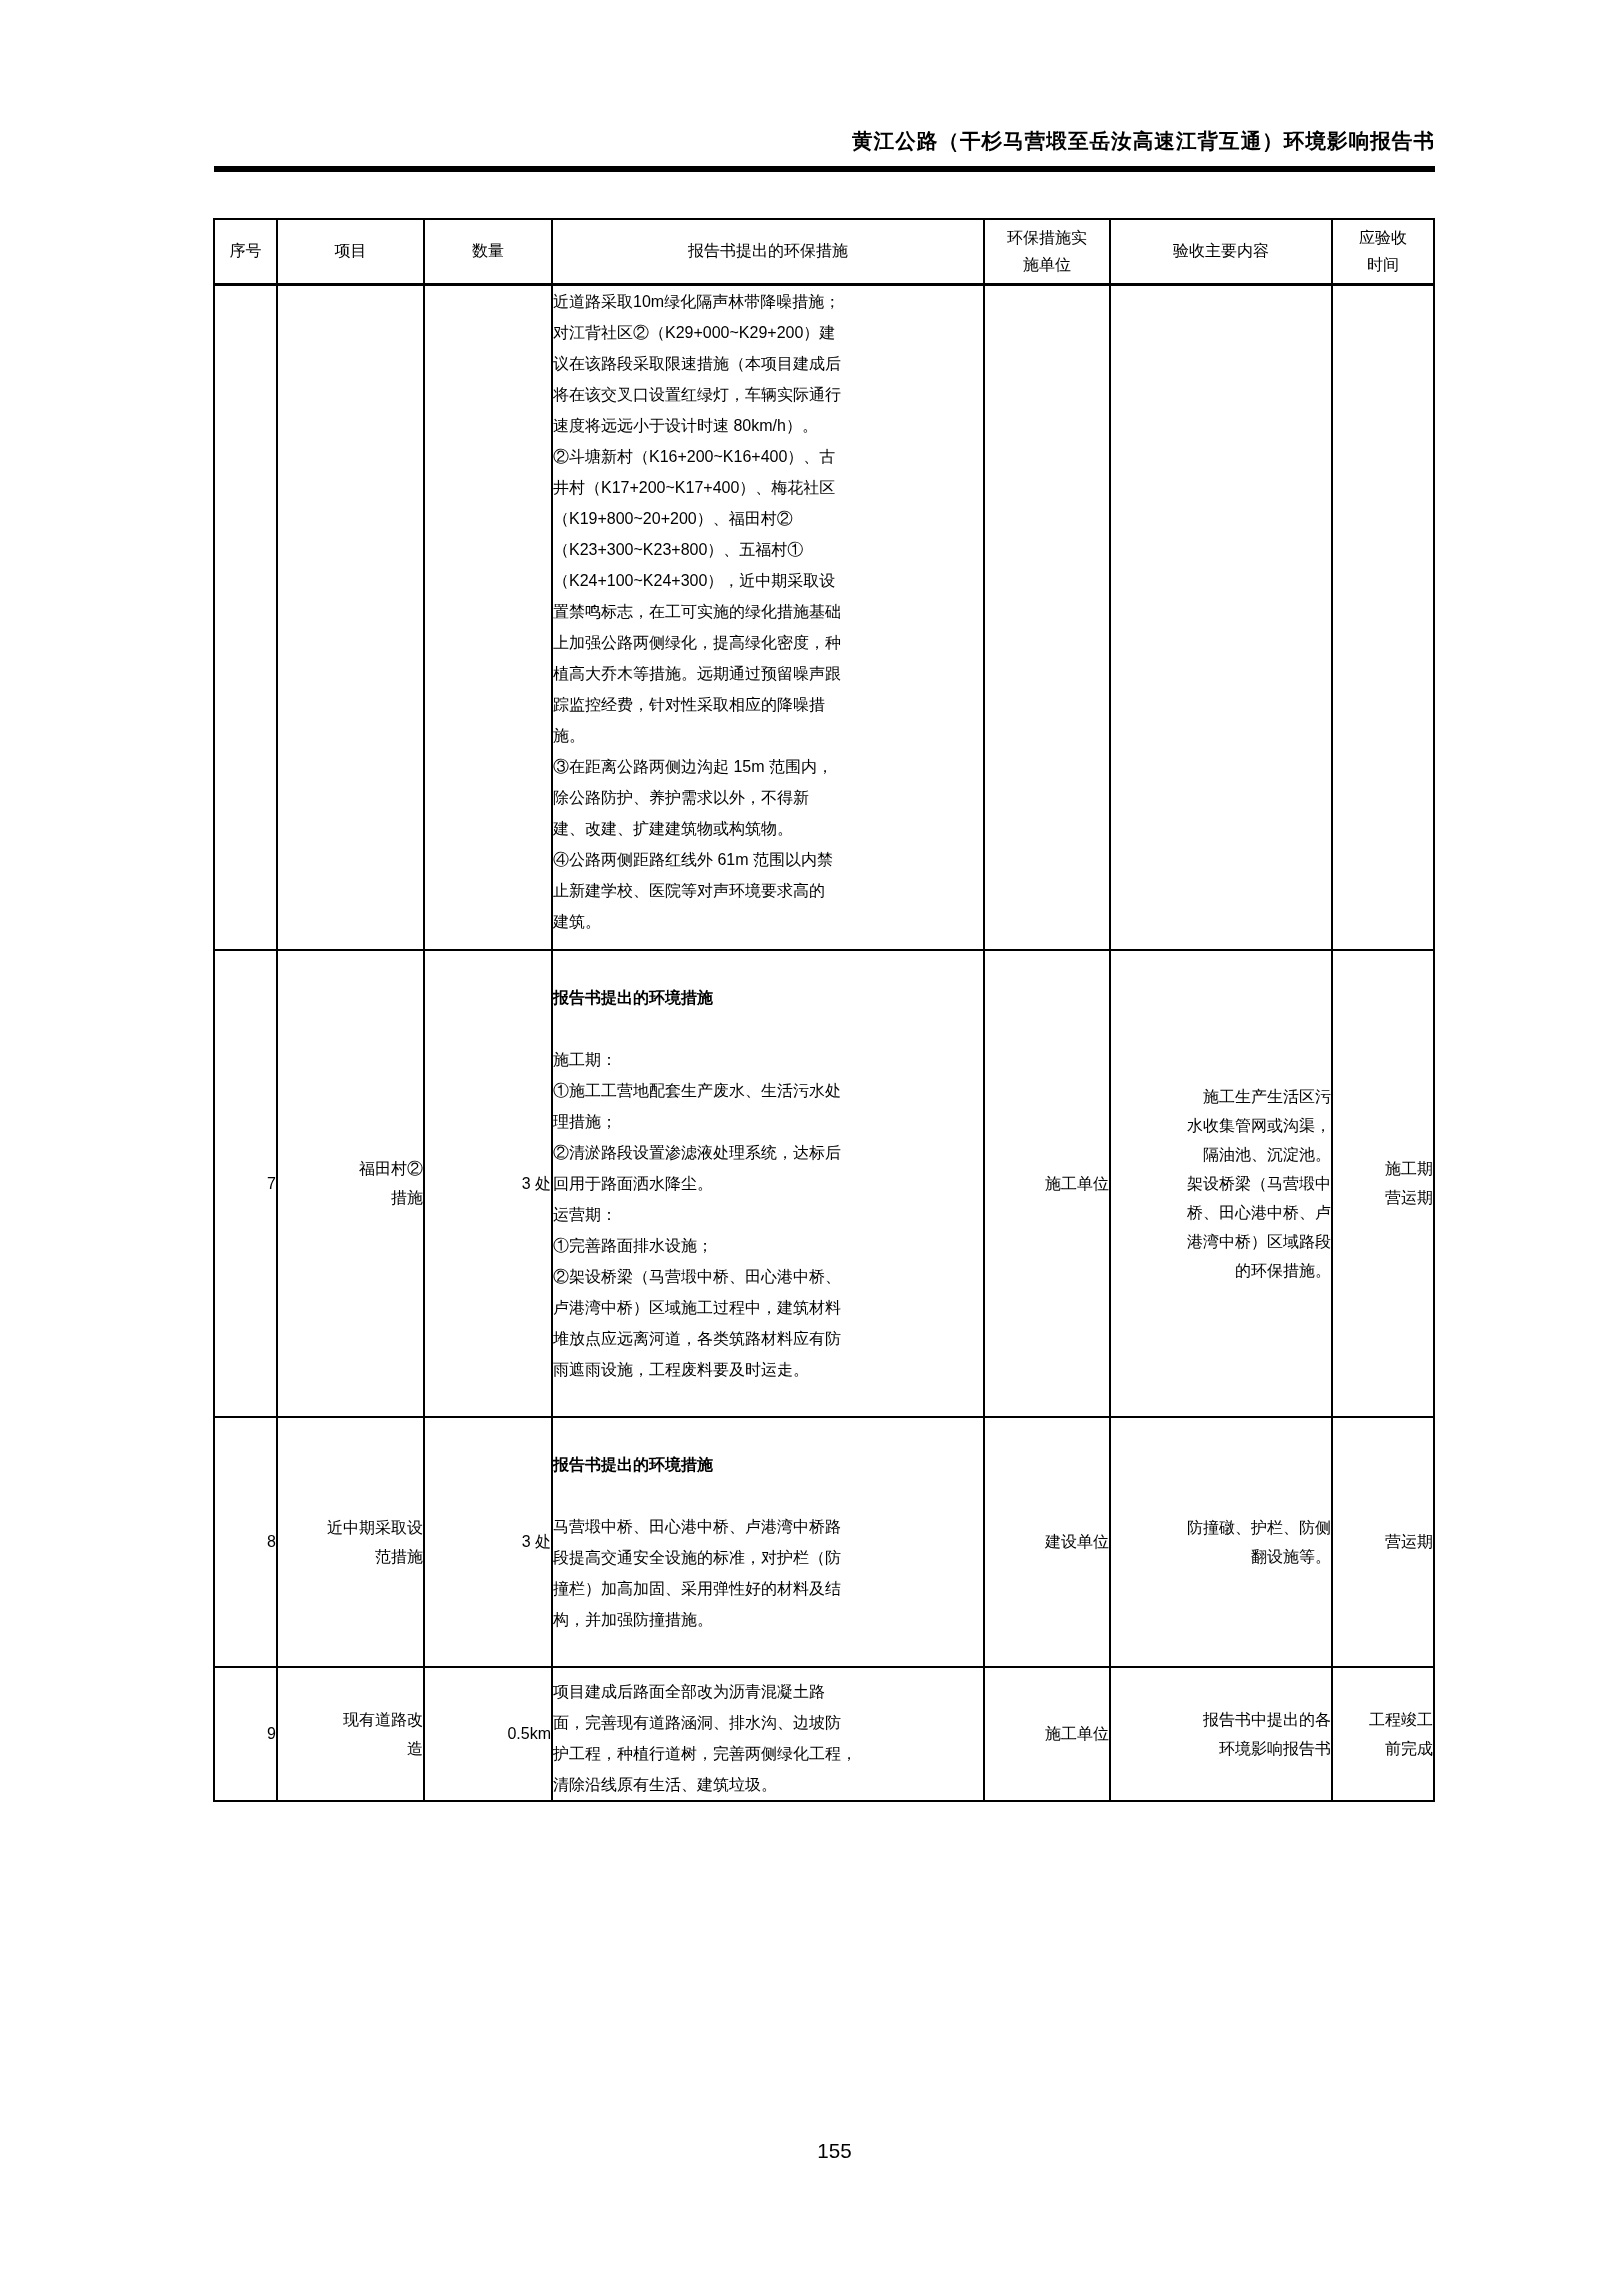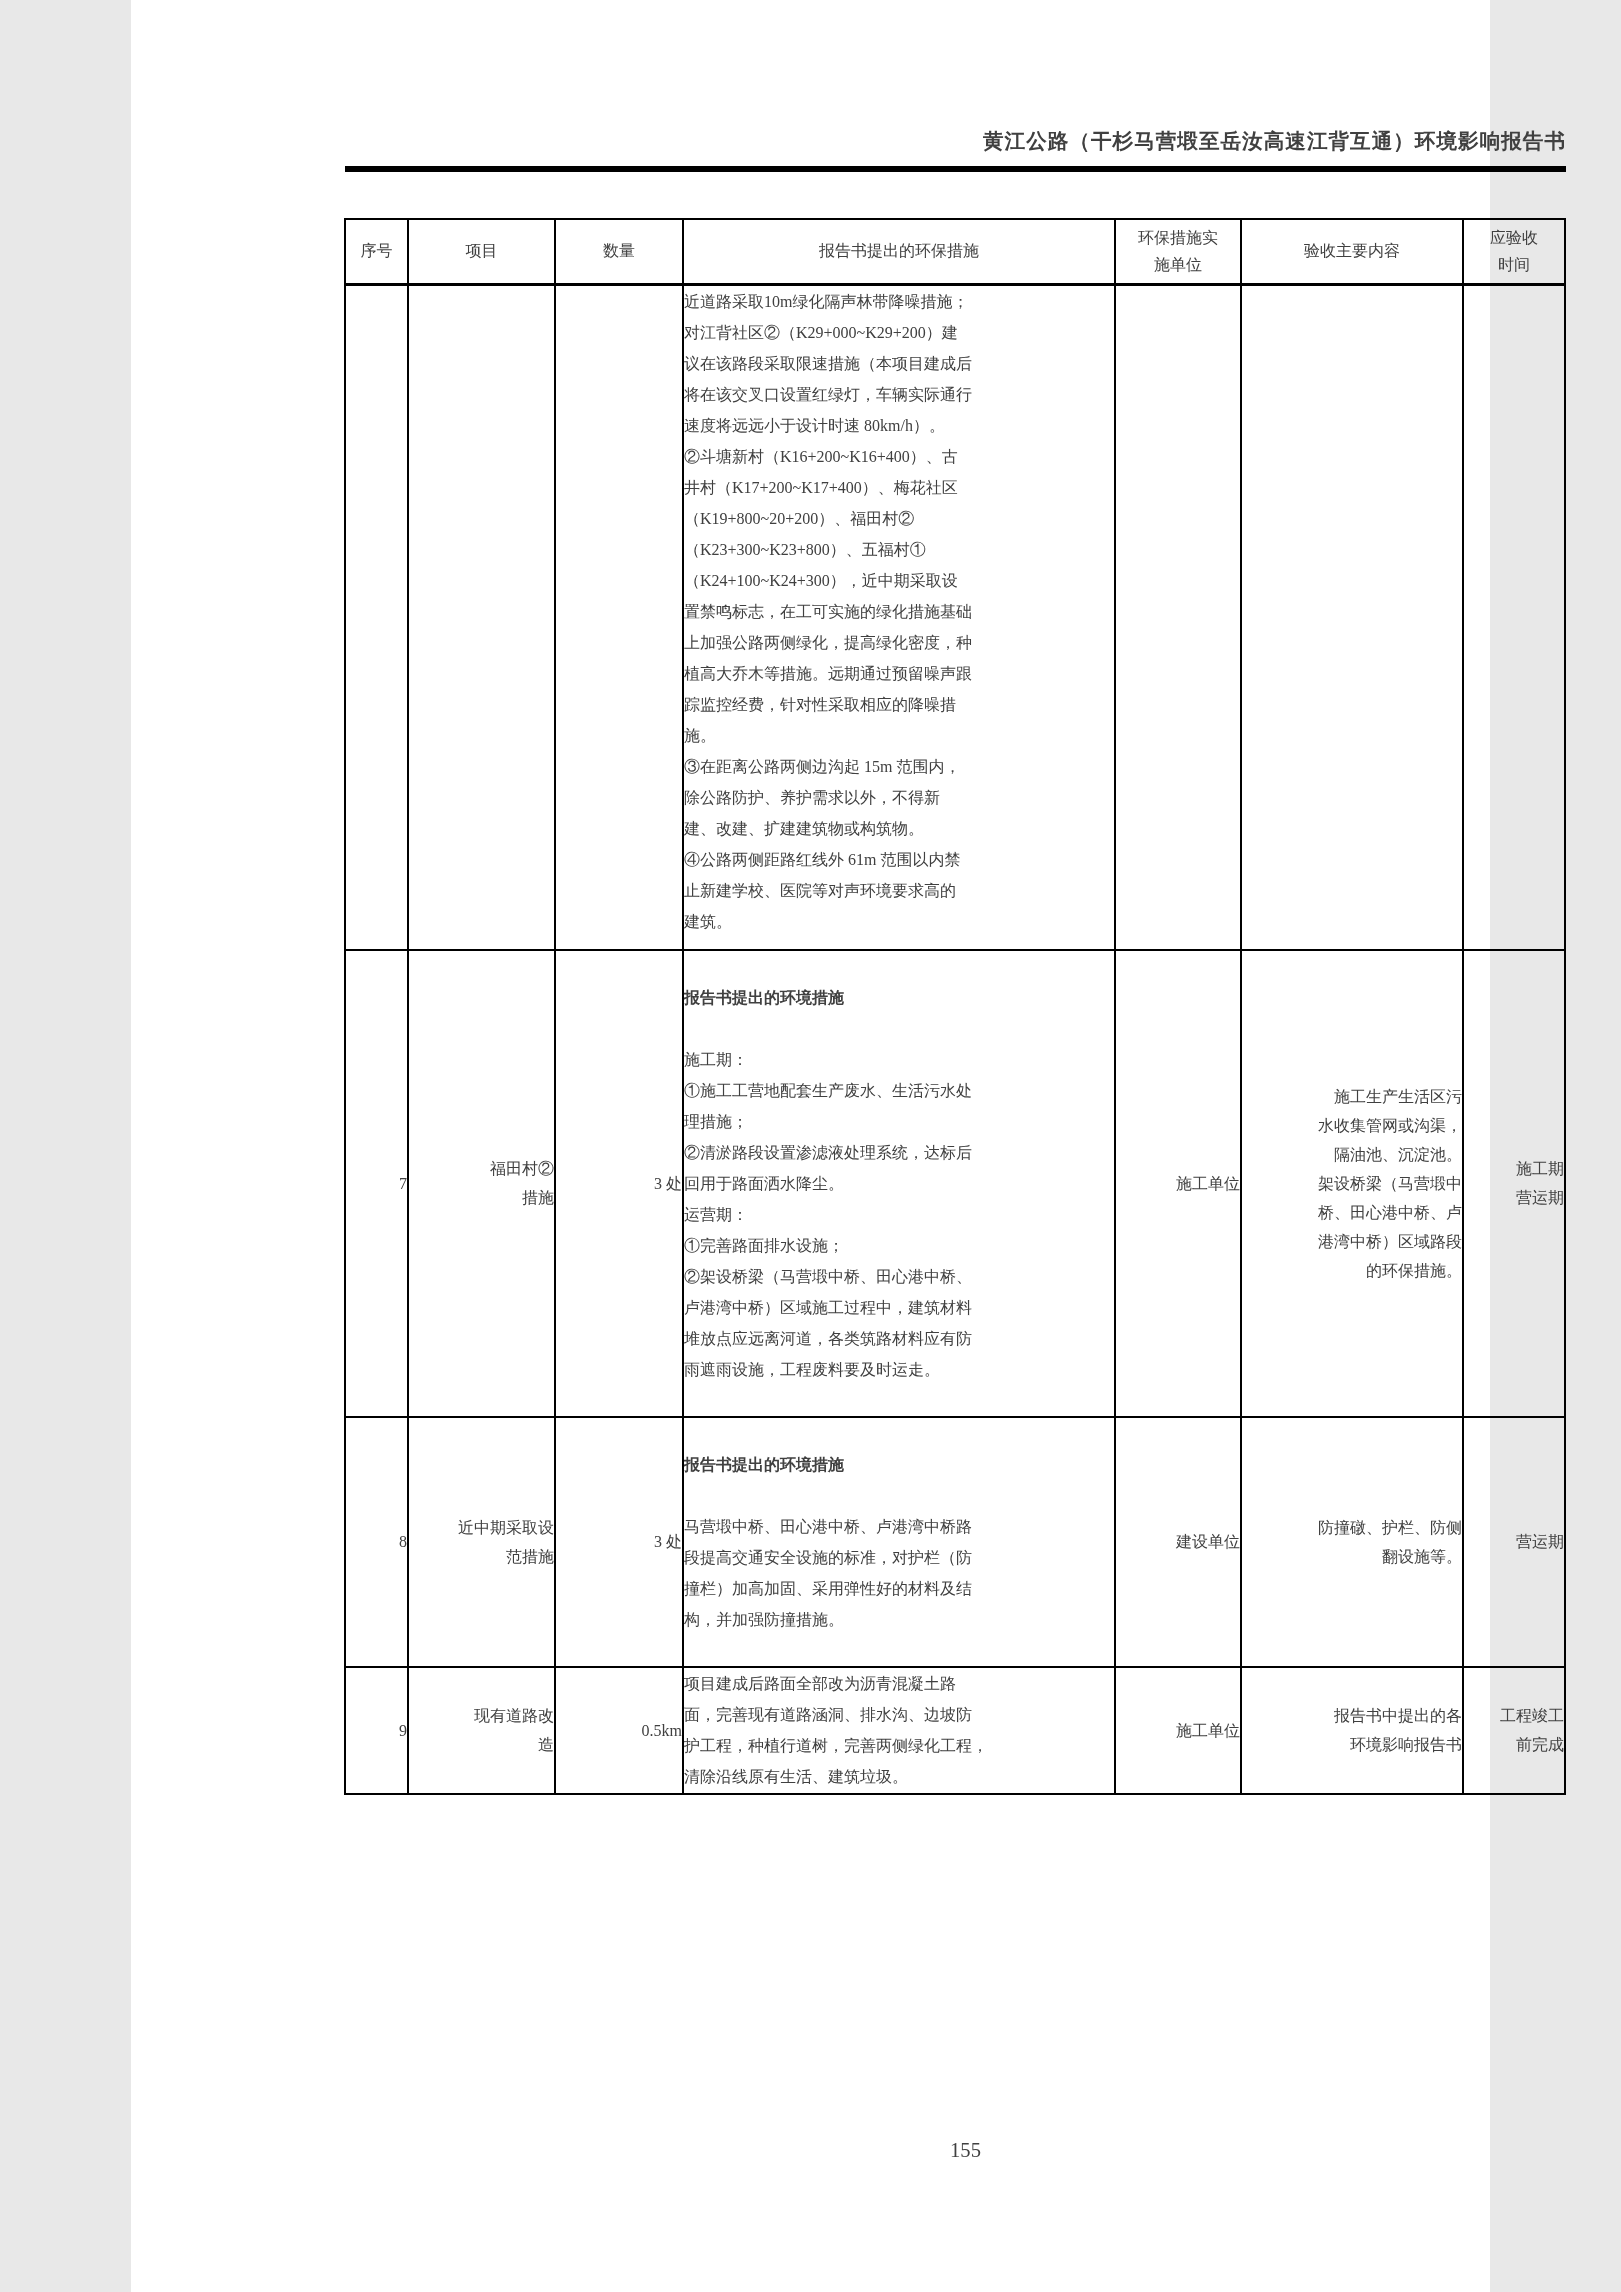--- a/index.html
+++ b/index.html
@@ -1,22 +1,22 @@
 <!DOCTYPE html>
 <html><head>
 <meta charset="utf-8">
 <style>
   html,body{margin:0;padding:0;background:#e8e8e8;}
   .page{
     position:relative;
-    width:1359px;height:2293px;
+    width:1621px;height:2293px;
     background:#ffffff;
     margin:0 auto;
-    font-family:Liberation Serif, serif;
-    color:#404040;
+    font-family:Liberation Sans, sans-serif;
+    color:#000000;
   }
   .doc-header{
     position:absolute;
     top:127px;left:214px;width:1221px;
     text-align:right;
     font-size:20.6px;
     font-weight:bold;
     letter-spacing:1px;
     white-space:nowrap;
   }
@@ -185,21 +185,21 @@
       <td class="center">防撞礅、护栏、防侧
 翻设施等。</td>
       <td class="center">营运期</td>
     </tr>
 
     <tr style="height:127px">
       <td class="center">9</td>
       <td class="center">现有道路改
 造</td>
       <td class="center">0.5km</td>
-      <td class="measures" style="padding-top:0"><div class="m-body">项目建成后路面全部改为沥青混凝土路
+      <td class="measures" style="padding-top:8px"><div class="m-body">项目建成后路面全部改为沥青混凝土路
 面，完善现有道路涵洞、排水沟、边坡防
 护工程，种植行道树，完善两侧绿化工程，
 清除沿线原有生活、建筑垃圾。</div></td>
       <td class="center">施工单位</td>
       <td class="center">报告书中提出的各
 环境影响报告书</td>
       <td class="center">工程竣工
 前完成</td>
     </tr>
   </tbody>

